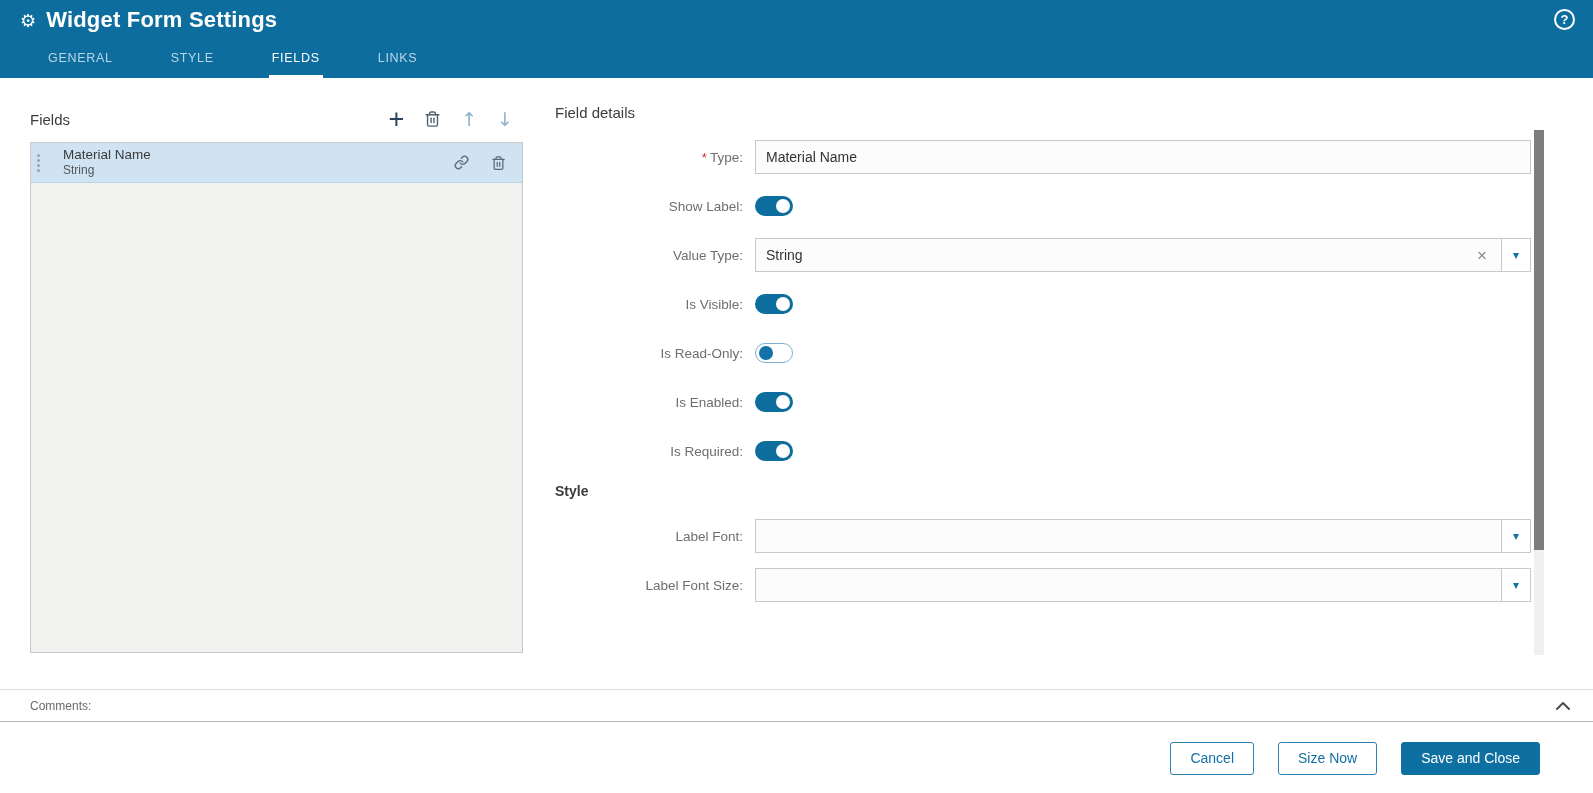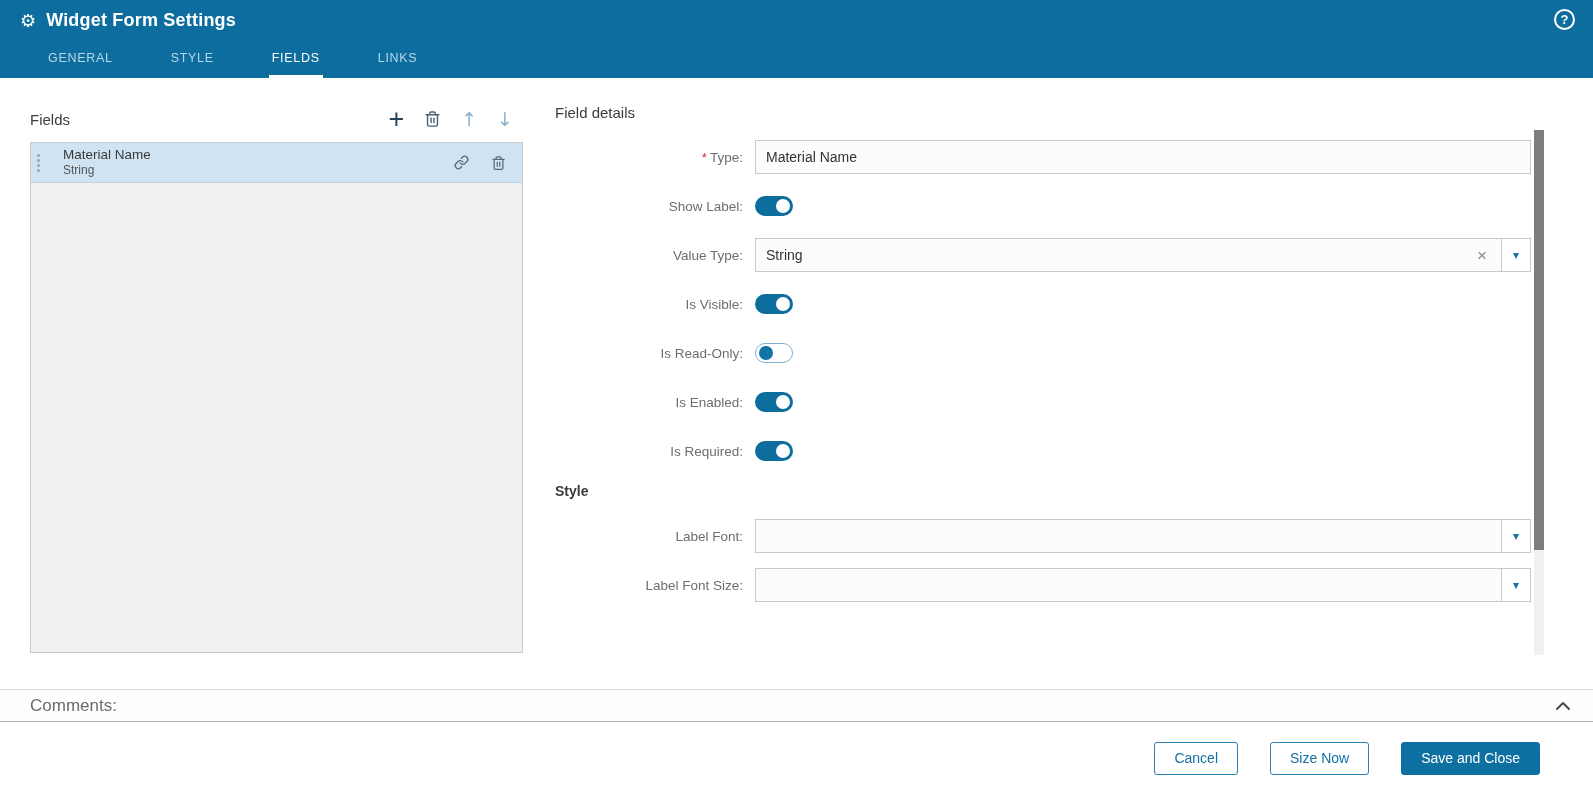--- a/index.html
+++ b/index.html
@@ -3,21 +3,21 @@
 <meta charset="utf-8">
 <style>
   * { margin:0; padding:0; box-sizing:border-box; }
   body { font-family:"Liberation Sans","DejaVu Sans",sans-serif; background:#fff; }
   .app { position:relative; width:1593px; height:793px; background:#fff; overflow:hidden; }
 
   
   .header { position:absolute; left:0; top:0; width:100%; height:78px; background:#0c6d9e; color:#fff; }
   .title-row { display:flex; align-items:center; height:40px; padding:0 20px; position:relative; }
   .gear-icon { font-family:"DejaVu Sans",sans-serif; font-size:18px; margin-right:10px; color:#fff; }
-  .dialog-title { font-size:18px; font-weight:bold; letter-spacing:0.2px; }
+  .dialog-title { font-size:22px; font-weight:bold; letter-spacing:0.2px; }
   .help-icon { position:absolute; right:18px; top:9px; width:21px; height:21px; border:2px solid #ffffff; border-radius:50%; text-align:center; line-height:17px; font-size:13px; font-weight:bold; cursor:pointer; }
   .tabs { display:flex; height:38px; padding-left:45px; }
   .tab { display:flex; align-items:center; margin-right:52px; padding:0 3px; font-size:12.5px; letter-spacing:0.7px; color:#b9d6e7; border-bottom:3px solid transparent; cursor:pointer; }
   .tab.active { color:#ffffff; border-bottom-color:#ffffff; }
 
   
   .fields-panel { position:absolute; left:30px; top:104px; width:493px; }
   .panel-head { display:flex; align-items:center; height:30px; }
   .panel-title { font-size:15px; color:#3d3d3d; }
   .toolbar { margin-left:auto; display:flex; align-items:center; gap:20px; padding-right:10px; }
@@ -58,25 +58,25 @@
   .combo-btn { width:30px; flex:none; border:1px solid #c9c9c9; background:#ffffff; display:flex; align-items:center; justify-content:center; cursor:pointer; }
   .caret { font-family:"DejaVu Sans",sans-serif; color:#1273a8; font-size:12px; }
 
   .style-title { font-size:14px; font-weight:bold; color:#3b3b3b; margin:8px 0 20px; }
 
   
   .vscroll { position:absolute; left:1534px; top:130px; width:10px; height:525px; background:#f0f0f0; }
   .vthumb { width:100%; height:80%; background:#7d7d7d; cursor:pointer; }
 
   
-  .comments { position:absolute; left:0; top:689px; width:100%; height:33px; background:#fefefe; border-top:1px solid #dddddd; border-bottom:1px solid #b7b7b7; display:flex; align-items:center; padding:0 22px 0 30px; font-size:17px; color:#6b6b6b; }
+  .comments { position:absolute; left:0; top:689px; width:100%; height:33px; background:#fefefe; border-top:1px solid #dddddd; border-bottom:1px solid #b7b7b7; display:flex; align-items:center; padding:0 22px 0 30px; font-size:12px; color:#6b6b6b; }
   .collapse-btn { margin-left:auto; cursor:pointer; display:flex; align-items:center; }
 
   
-  .footer { position:absolute; left:0; top:723px; width:100%; height:70px; background:#fff; display:flex; align-items:center; justify-content:flex-end; gap:32px; padding-right:53px; }
+  .footer { position:absolute; left:0; top:723px; width:100%; height:70px; background:#fff; display:flex; align-items:center; justify-content:flex-end; gap:24px; padding-right:53px; }
   .btn { height:33px; padding:0 19px; border-radius:3px; font-size:14px; display:flex; align-items:center; cursor:pointer; font-family:inherit; }
   .btn.secondary { background:#fff; border:1px solid #2f80b5; color:#1470a4; }
   .btn.primary { background:#0e6fa1; border:1px solid #0e6fa1; color:#fff; }
 </style>
 </head>
 <body>
 
 <div class="app">
 
   <header class="header">

